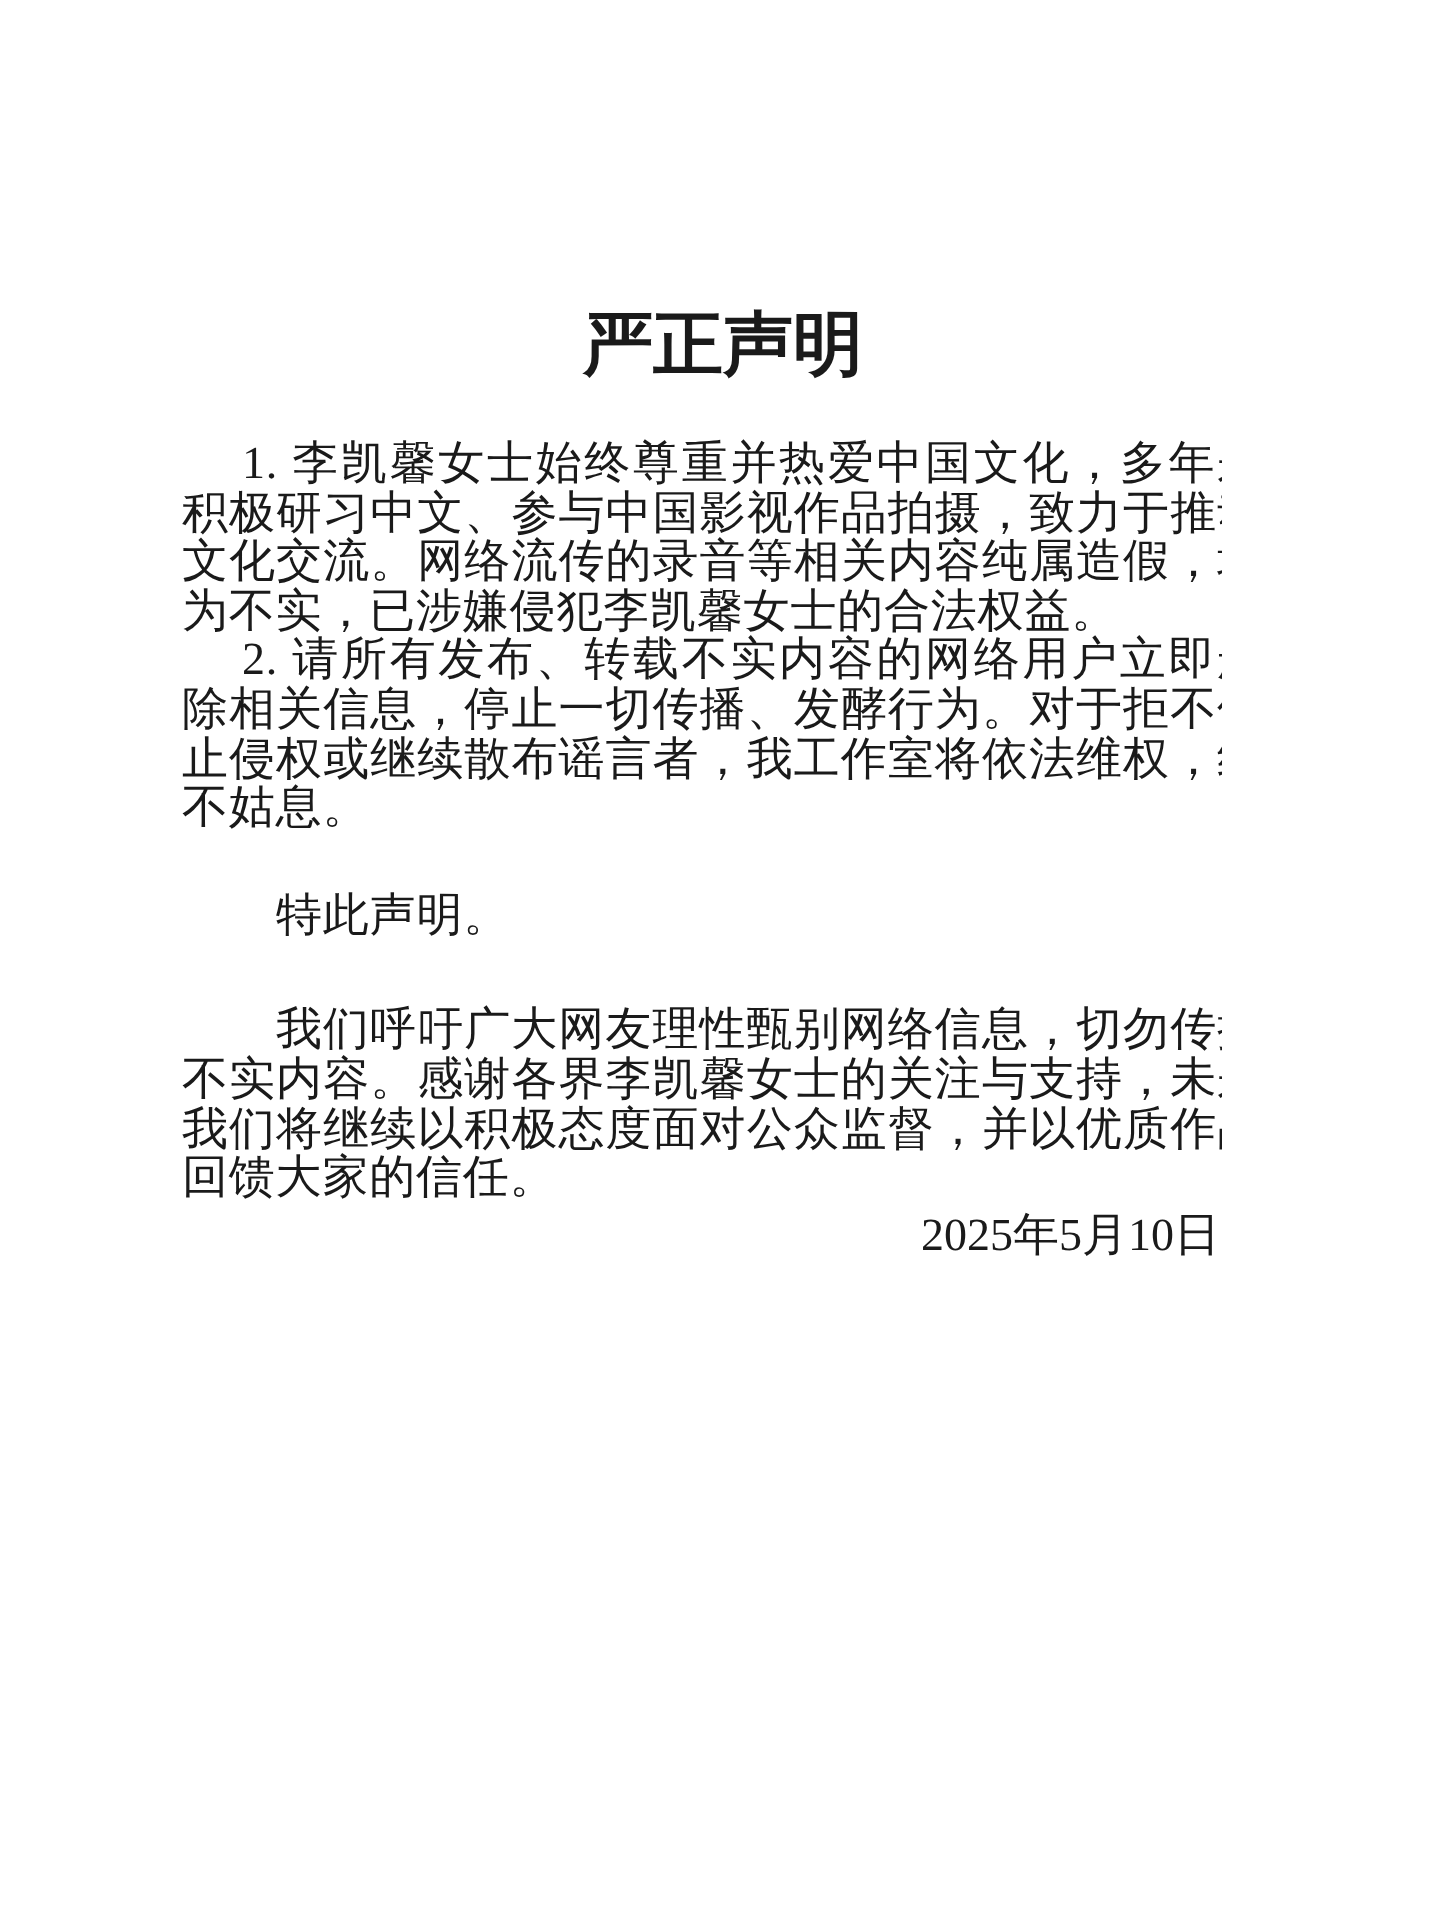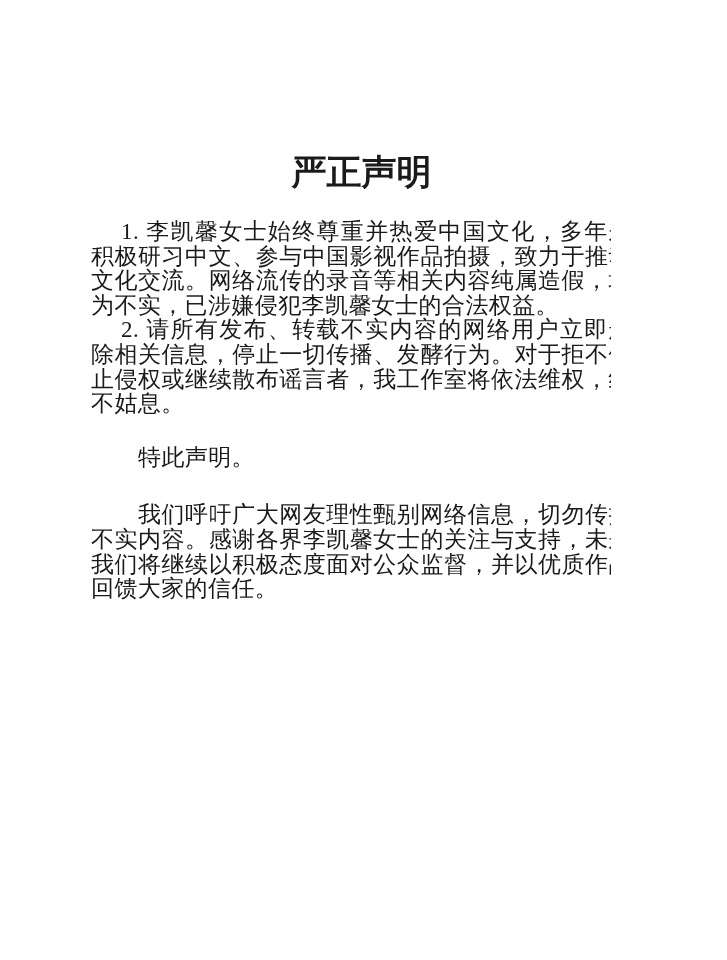--- a/index.html
+++ b/index.html
@@ -65,15 +65,16 @@
     <div class="items-group">
       <p class="para indent-item">1. 李凯馨女士始终尊重并热爱中国文化，多年来积极研习中文、参与中国影视作品拍摄，致力于推动文化交流。网络流传的录音等相关内容纯属造假，均为不实，已涉嫌侵犯李凯馨女士的合法权益。</p>
       <p class="para indent-item">2. 请所有发布、转载不实内容的网络用户立即删除相关信息，停止一切传播、发酵行为。对于拒不停止侵权或继续散布谣言者，我工作室将依法维权，绝不姑息。</p>
     </div>
 
     <p class="para indent2 closing">特此声明。</p>
 
     <p class="para indent2 para-appeal">我们呼吁广大网友理性甄别网络信息，切勿传播不实内容。感谢各界李凯馨女士的关注与支持，未来我们将继续以积极态度面对公众监督，并以优质作品回馈大家的信任。</p>
 
 
+    <p class="sig-line date">2025年5月10日</p>
 
   </div>
 </div>
 
 </body></html>

